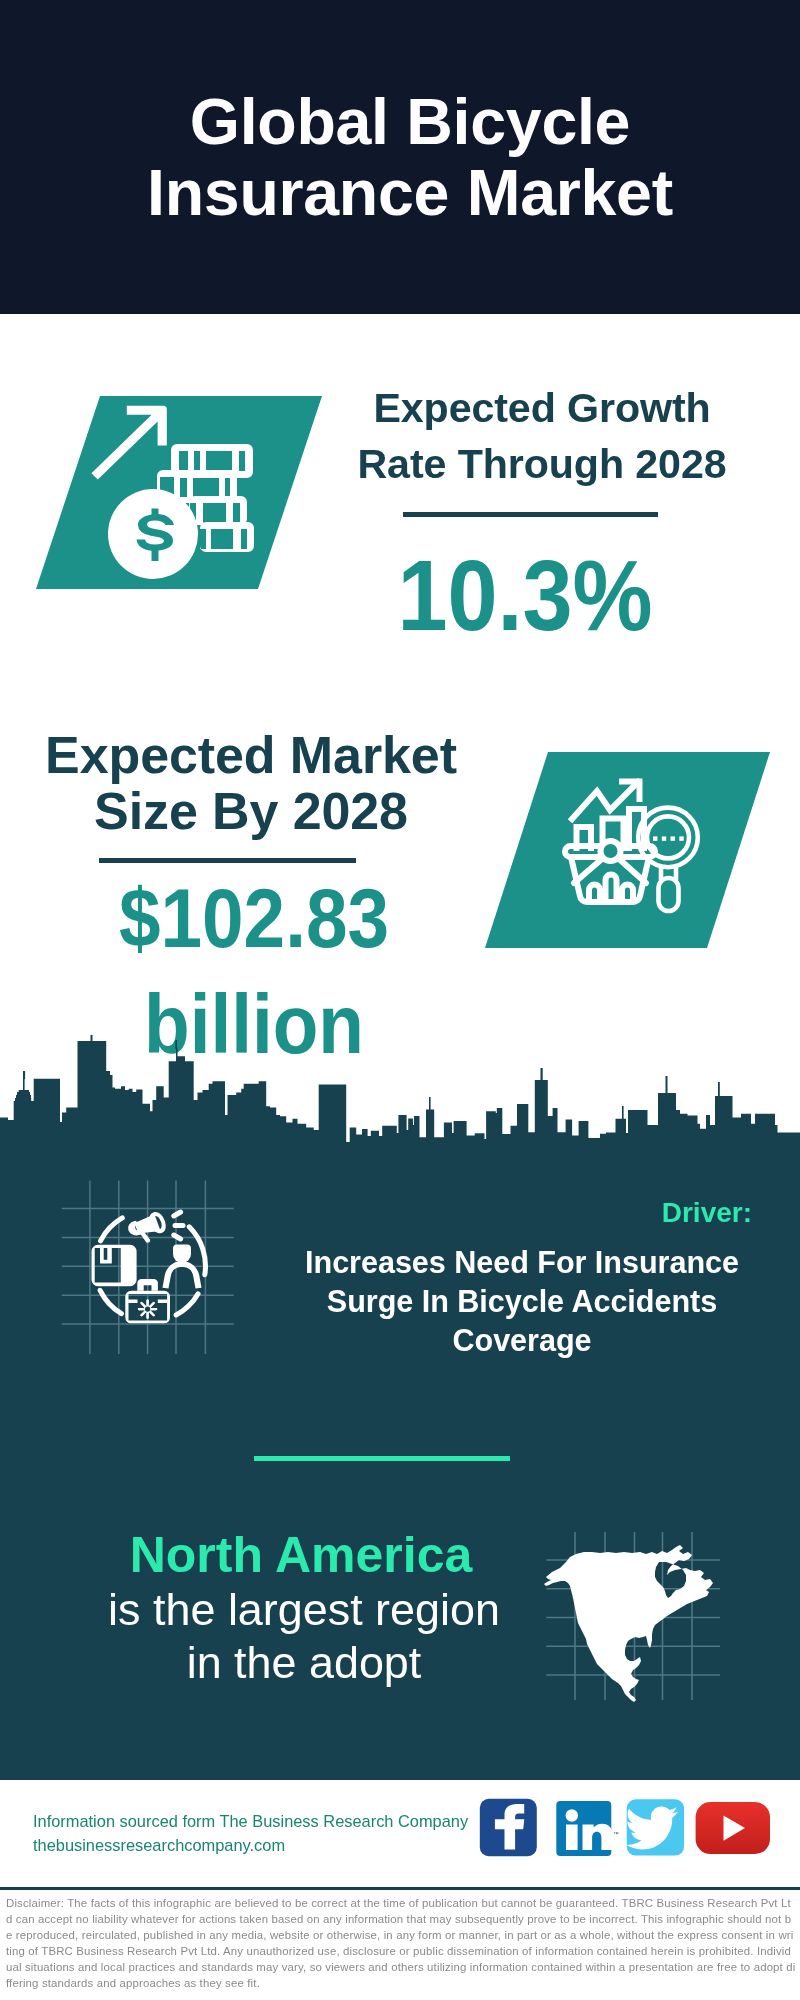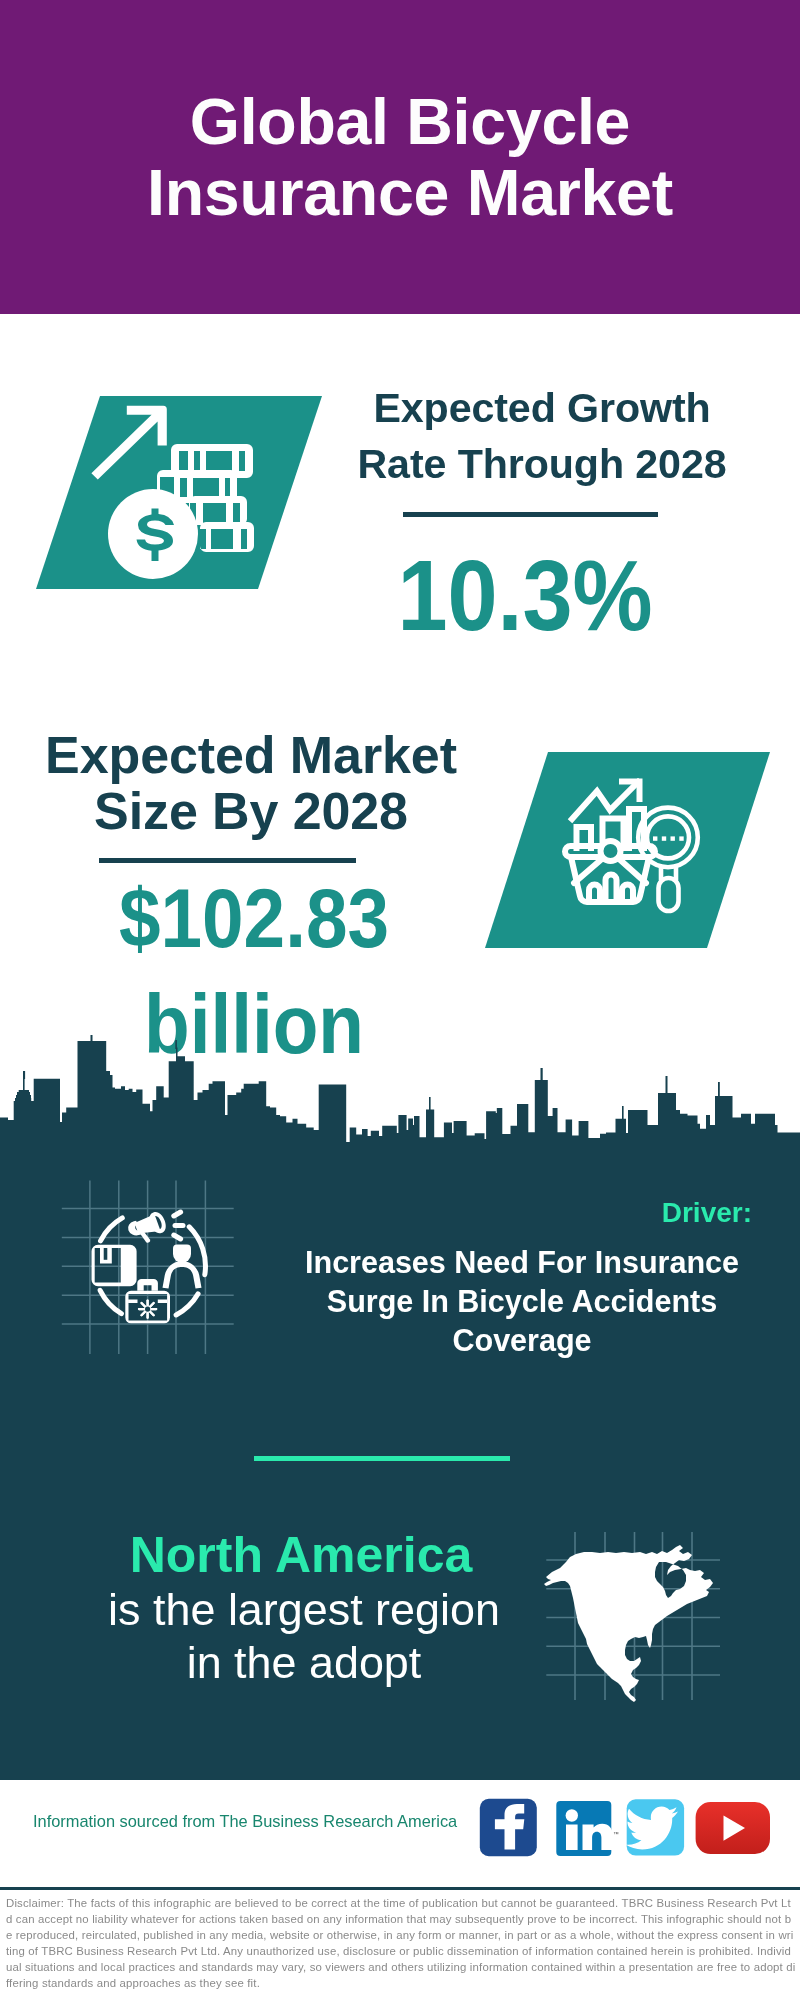--- a/index.html
+++ b/index.html
@@ -1,21 +1,21 @@
 <!DOCTYPE html>
 <html><head>
 <meta charset="utf-8">
 <style>
   * { margin:0; padding:0; box-sizing:border-box; }
   html,body { width:800px; height:2000px; }
   body { font-family:"Liberation Sans", sans-serif; background:#ffffff; -webkit-font-smoothing:antialiased; }
   .page { position:relative; width:800px; height:2000px; overflow:hidden; background:#fff; }
 
   
-  .header { position:absolute; left:0; top:0; width:800px; height:314px; background:#701a75; }
+  .header { position:absolute; left:0; top:0; width:800px; height:314px; background:#0f172a; }
   .header-title { position:absolute; left:10px; top:87px; width:800px; text-align:center;
     color:#fdfdfd; font-size:64.5px; font-weight:bold; line-height:71px; letter-spacing:-0.3px; }
 
   
   .s1-shape { position:absolute; left:36px; top:396px; width:290px; height:195px; }
   .s1-title { position:absolute; left:317px; top:381px; width:450px; text-align:center; white-space:nowrap;
     color:#17414f; font-size:41.2px; font-weight:bold; line-height:55.5px; letter-spacing:-0.1px; }
   .s1-rule { position:absolute; left:403px; top:512px; width:255px; height:4.5px; background:#17414f; }
   .s1-value { position:absolute; left:320px; top:547px; width:410px; text-align:center; white-space:nowrap;
     color:#1b9189; font-size:100px; font-weight:bold; line-height:96px;
@@ -228,21 +228,22 @@
       <g stroke="#4e7785" stroke-width="1.6">
         <path d="M35,7 L35,175 M65,7 L65,175 M94.5,7 L94.5,175 M122.5,7 L122.5,175 M152,7 L152,175"></path>
         <path d="M6.3,35 L180,35 M6.3,63.8 L180,63.8 M6.3,92.5 L180,92.5 M6.3,121.3 L180,121.3 M6.3,150 L180,150"></path>
       </g>
       <path fill="#ffffff" fill-rule="evenodd" d="M6.0,52.0 L12.0,47.0 L20.0,43.0 L26.0,37.0 L30.0,32.0 L36.0,29.0 L44.0,27.0 L52.0,27.0 L60.0,28.0 L68.0,27.0 L76.0,28.0 L84.0,27.0 L92.0,28.0 L100.0,27.0 L106.0,29.0 L112.0,27.0 L117.0,29.0 L122.0,26.0 L127.0,28.0 L132.0,25.0 L136.0,22.0 L140.0,20.0 L143.0,23.0 L139.0,26.0 L143.0,29.0 L148.0,27.0 L152.0,30.0 L149.0,34.0 L144.0,36.0 L139.0,35.0 L135.0,38.0 L131.0,41.0 L128.0,45.0 L127.0,50.0 L130.0,47.0 L135.0,45.0 L141.0,44.0 L146.0,43.0 L150.0,45.0 L155.0,46.0 L160.0,45.0 L164.0,48.0 L161.0,52.0 L165.0,55.0 L170.0,54.0 L173.0,58.0 L170.0,62.0 L166.0,65.0 L169.0,67.0 L167.0,71.0 L162.0,73.0 L157.0,75.0 L152.0,77.0 L147.0,79.0 L142.0,82.0 L137.0,85.0 L132.0,88.0 L127.0,91.0 L123.0,94.0 L119.0,97.0 L115.0,100.0 L113.0,104.0 L112.0,109.0 L112.0,115.0 L111.0,120.0 L110.0,123.0 L108.0,120.0 L107.0,115.0 L106.0,111.0 L103.0,112.0 L99.0,113.0 L95.0,112.0 L91.0,114.0 L88.0,116.0 L86.0,120.0 L85.0,125.0 L85.0,130.0 L87.0,134.0 L90.0,136.0 L94.0,136.0 L97.0,134.0 L100.0,132.0 L101.0,136.0 L99.0,140.0 L96.0,143.0 L93.0,145.0 L91.0,149.0 L93.0,152.0 L96.0,154.0 L99.0,155.0 L97.0,159.0 L94.0,162.0 L91.0,164.0 L89.0,167.0 L91.0,170.0 L94.0,172.0 L96.0,175.0 L94.0,177.0 L91.0,175.0 L88.0,172.0 L85.0,169.0 L83.0,165.0 L81.0,161.0 L78.0,158.0 L75.0,156.0 L72.0,154.0 L69.0,151.0 L66.0,148.0 L63.0,145.0 L60.0,142.0 L57.0,139.0 L55.0,135.0 L53.0,131.0 L51.0,127.0 L49.0,123.0 L47.0,119.0 L46.0,114.0 L44.0,110.0 L42.0,106.0 L40.0,102.0 L38.0,98.0 L37.0,93.0 L36.0,88.0 L35.0,83.0 L34.0,78.0 L33.0,73.0 L32.0,69.0 L31.0,65.0 L30.0,61.0 L28.0,58.0 L25.0,56.0 L21.0,56.0 L17.0,57.0 L13.0,58.0 L9.0,60.0 L6.0,61.0 L4.0,59.0 L7.0,57.0 L11.0,55.0 L8.0,54.0 Z M119.0,37.0 L126.0,37.0 L132.0,39.0 L138.0,41.0 L143.0,45.0 L146.0,50.0 L146.0,56.0 L144.0,61.0 L140.0,64.0 L136.0,65.0 L133.0,68.0 L131.0,71.0 L128.0,73.0 L126.0,70.0 L125.0,66.0 L123.0,62.0 L120.0,59.0 L117.0,56.0 L115.0,52.0 L115.0,47.0 L116.0,42.0 Z"></path>
     </svg>
   </div>
 
   <div class="footer">
     <div class="footer-text">
-      <div>Information sourced from The Business Research America</div>
+      <div>Information sourced form The Business Research Company</div>
+      <div>thebusinessresearchcompany.com</div>
     </div>
     <div class="socials">
       <svg viewBox="0 0 800 100" width="800" height="100">
         <g>
           <rect x="479.8" y="18.8" width="57" height="57.4" rx="9" fill="#1d4a8f"></rect>
           <path fill="#ffffff" d="M504.5,69.5 L504.5,49.3 L494.9,49.3 L494.9,39.3 L504.5,39.3 L504.5,35 C504.5,27.2 509.8,24 516.9,24 L524.2,24 L524.2,33.6 L518.7,33.6 C515.8,33.6 515.1,35.1 515.1,37.6 L515.1,39.3 L524.3,39.3 L523.2,49.3 L515.1,49.3 L515.1,69.5 Z"></path>
         </g>
         <g>
           <rect x="556.3" y="20.9" width="55" height="55" rx="4" fill="#0779b5"></rect>
           <g fill="#ffffff">

